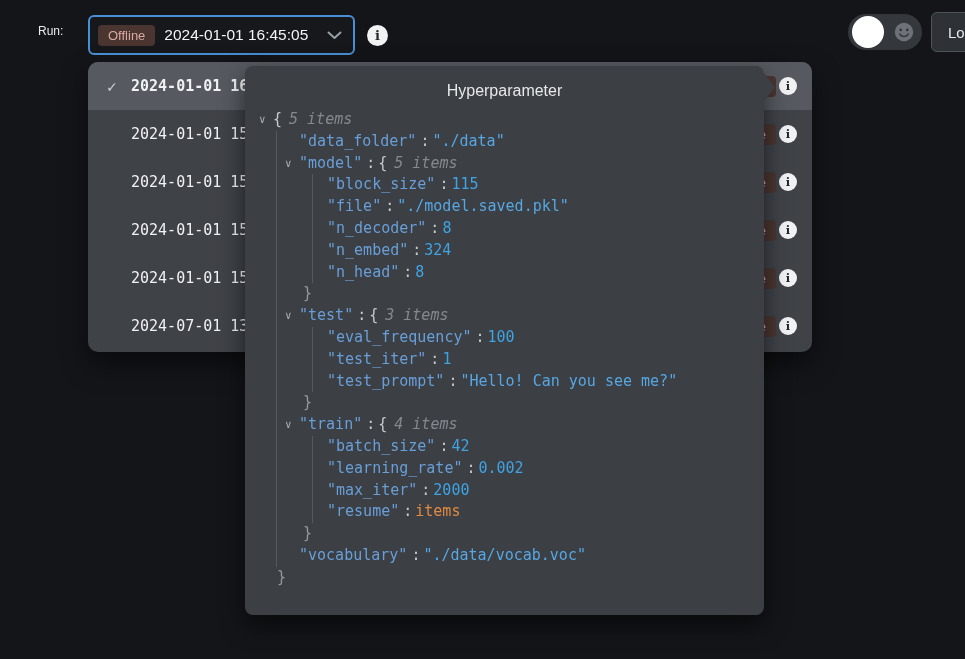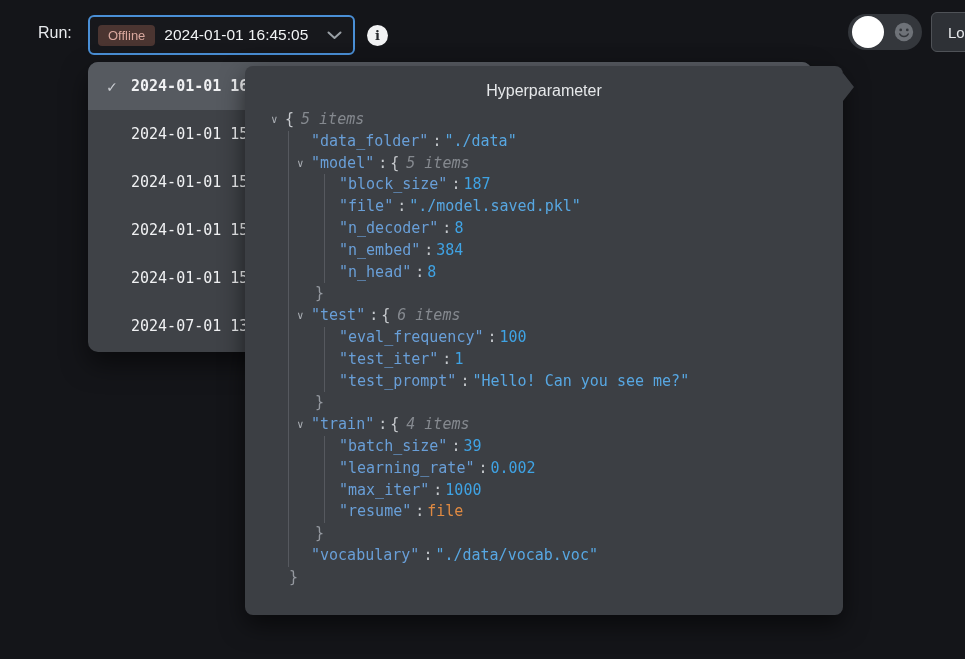--- a/index.html
+++ b/index.html
@@ -7,21 +7,21 @@
     --key:#699fd8; --str:#57a7e2; --num:#3fa3e4; --bool:#e08a42;
     --panel:#3f4247; --panel-hl:#565a60; --popup:#3c3f44;
   }
   *{box-sizing:border-box}
   html,body{margin:0;padding:0}
   body{
     width:965px;height:659px;overflow:hidden;position:relative;
     background:#141519;font-family:"Liberation Sans",sans-serif;
   }
   
-  .run-label{position:absolute;left:38px;top:24px;font-size:16px;color:#e8eaed}
+  .run-label{position:absolute;left:38px;top:24px;font-size:12px;color:#e8eaed}
   .select{
     position:absolute;left:88px;top:15px;width:267px;height:40px;
     background:#17181c;border:2px solid var(--accent);border-radius:6px;
     display:flex;align-items:center;cursor:pointer;
   }
   .badge{
     background:var(--badge-bg);color:var(--badge-text);font-size:13px;
     padding:3px 10px;border-radius:4px;margin-left:8px;white-space:nowrap;
   }
   .select-value{color:#f1f3f4;font-size:15.5px;margin-left:9px;white-space:nowrap}
@@ -56,32 +56,32 @@
   }
   .row.selected{background:var(--panel-hl);font-weight:bold;border-radius:10px 10px 0 0}
   .check{width:24px;color:#c9ccd1;font-size:16px;font-weight:bold}
   .row-badge{
     position:absolute;right:36px;top:14px;background:var(--badge-bg);color:var(--badge-text);
     font-family:"Liberation Sans",sans-serif;font-size:13px;padding:3px 10px;border-radius:4px;
   }
   .row-info{position:absolute;right:15px;top:15px;width:18px;height:18px;font-size:11.5px}
   
   .popup{
-    position:absolute;left:245px;top:66px;width:598px;height:549px;
+    position:absolute;left:245px;top:66px;width:519px;height:549px;
     background:var(--popup);border-radius:8px;z-index:2;
     box-shadow:0 10px 24px rgba(0,0,0,.55);
   }
   .popup-arrow{
     position:absolute;right:-11px;top:7px;width:0;height:0;
     border-top:14px solid transparent;border-bottom:14px solid transparent;
     border-left:11px solid var(--popup);
   }
   .popup-title{text-align:center;padding-top:16px;font-size:16px;color:#e6e8ea}
   .tree{
-    margin-top:9px;padding-left:26px;
+    margin-top:9px;padding-left:14px;
     font-family:"DejaVu Sans Mono",monospace;font-size:15px;line-height:21.8px;
     color:#c6c9cd;
   }
   .tline{white-space:nowrap}
   .slot{display:inline-block;width:14px;color:#a9adb3;font-size:11px;vertical-align:1px}
   .children{border-left:1px solid #56595f}
   .children.l1{margin-left:17px;padding-left:8px}
   .children.l2{margin-left:27px;padding-left:14px}
   .close-line{padding-left:18px;color:#9599a0}
   .k{color:var(--key)} .s{color:var(--str)} .n{color:var(--num)} .b{color:var(--bool)}
@@ -161,39 +161,39 @@
 
 <div class="popup">
   <div class="popup-arrow"></div>
   <div class="popup-title">Hyperparameter</div>
   <div class="tree" id="tree">
       <div class="tline"><span class="slot">∨</span><span class="obrace">{</span><span class="meta">5 items</span></div>
       <div class="children l1">
         <div class="tline"><span class="slot"></span><span class="k">"data_folder"</span><span class="colon">:</span><span class="s">"./data"</span></div>
         <div class="tline"><span class="slot">∨</span><span class="k">"model"</span><span class="colon">:</span><span class="obrace">{</span><span class="meta">5 items</span></div>
         <div class="children l2">
-          <div class="tline"><span class="k">"block_size"</span><span class="colon">:</span><span class="n">187</span></div>
+          <div class="tline"><span class="k">"block_size"</span><span class="colon">:</span><span class="n">115</span></div>
           <div class="tline"><span class="k">"file"</span><span class="colon">:</span><span class="s">"./model.saved.pkl"</span></div>
           <div class="tline"><span class="k">"n_decoder"</span><span class="colon">:</span><span class="n">8</span></div>
-          <div class="tline"><span class="k">"n_embed"</span><span class="colon">:</span><span class="n">384</span></div>
+          <div class="tline"><span class="k">"n_embed"</span><span class="colon">:</span><span class="n">324</span></div>
           <div class="tline"><span class="k">"n_head"</span><span class="colon">:</span><span class="n">8</span></div>
         </div>
         <div class="tline close-line">}</div>
-        <div class="tline"><span class="slot">∨</span><span class="k">"test"</span><span class="colon">:</span><span class="obrace">{</span><span class="meta">6 items</span></div>
+        <div class="tline"><span class="slot">∨</span><span class="k">"test"</span><span class="colon">:</span><span class="obrace">{</span><span class="meta">3 items</span></div>
         <div class="children l2">
           <div class="tline"><span class="k">"eval_frequency"</span><span class="colon">:</span><span class="n">100</span></div>
           <div class="tline"><span class="k">"test_iter"</span><span class="colon">:</span><span class="n">1</span></div>
           <div class="tline"><span class="k">"test_prompt"</span><span class="colon">:</span><span class="s">"Hello! Can you see me?"</span></div>
         </div>
         <div class="tline close-line">}</div>
         <div class="tline"><span class="slot">∨</span><span class="k">"train"</span><span class="colon">:</span><span class="obrace">{</span><span class="meta">4 items</span></div>
         <div class="children l2">
-          <div class="tline"><span class="k">"batch_size"</span><span class="colon">:</span><span class="n">39</span></div>
+          <div class="tline"><span class="k">"batch_size"</span><span class="colon">:</span><span class="n">42</span></div>
           <div class="tline"><span class="k">"learning_rate"</span><span class="colon">:</span><span class="n">0.002</span></div>
-          <div class="tline"><span class="k">"max_iter"</span><span class="colon">:</span><span class="n">1000</span></div>
-          <div class="tline"><span class="k">"resume"</span><span class="colon">:</span><span class="b">file</span></div>
+          <div class="tline"><span class="k">"max_iter"</span><span class="colon">:</span><span class="n">2000</span></div>
+          <div class="tline"><span class="k">"resume"</span><span class="colon">:</span><span class="b">items</span></div>
         </div>
         <div class="tline close-line">}</div>
         <div class="tline"><span class="slot"></span><span class="k">"vocabulary"</span><span class="colon">:</span><span class="s">"./data/vocab.voc"</span></div>
       </div>
       <div class="tline close-line">}</div>
     </div>
 </div>
 
 </body></html>

